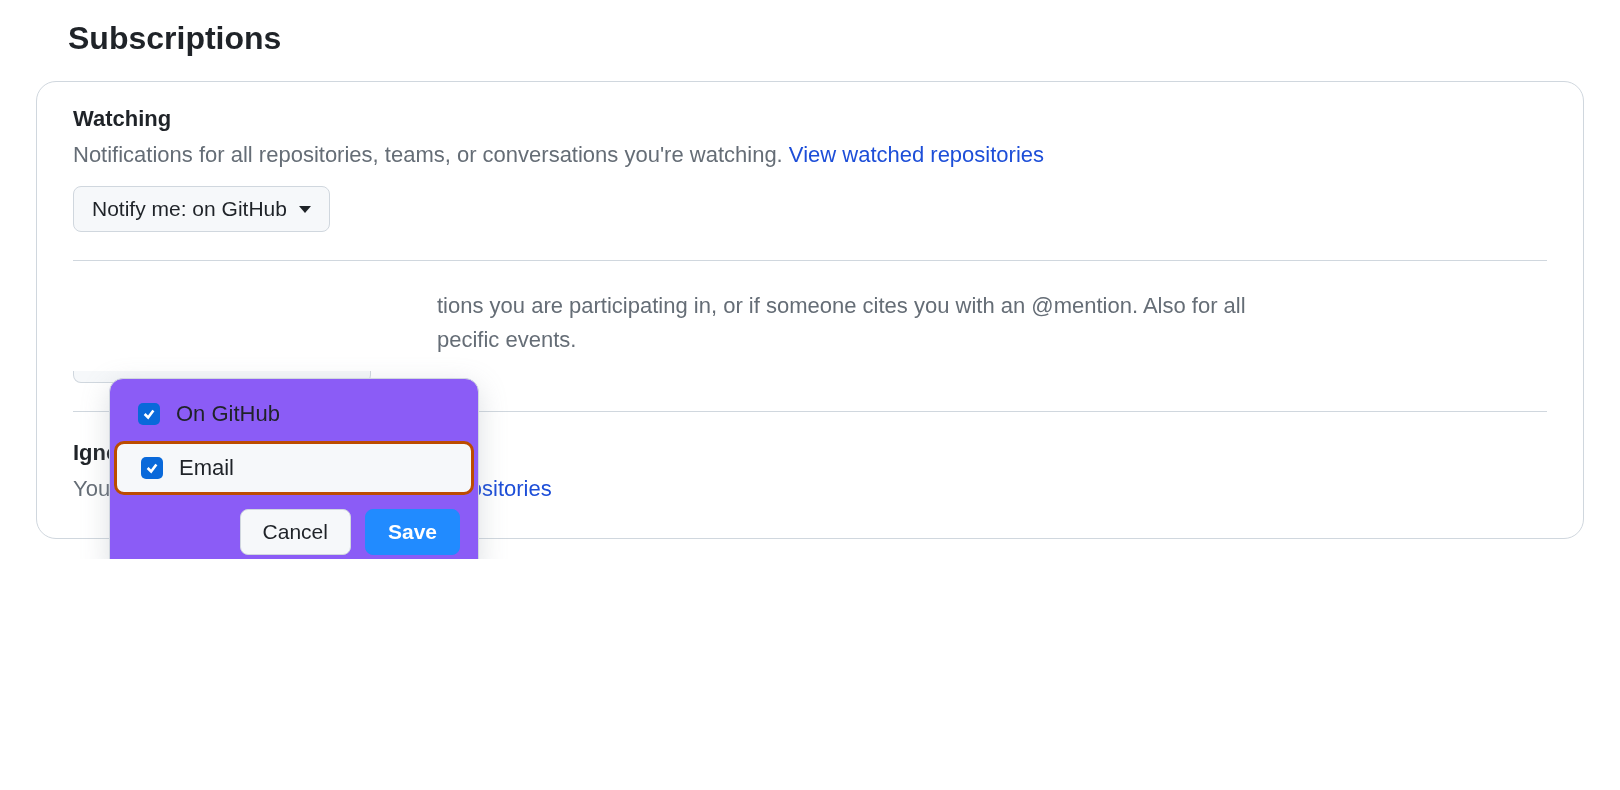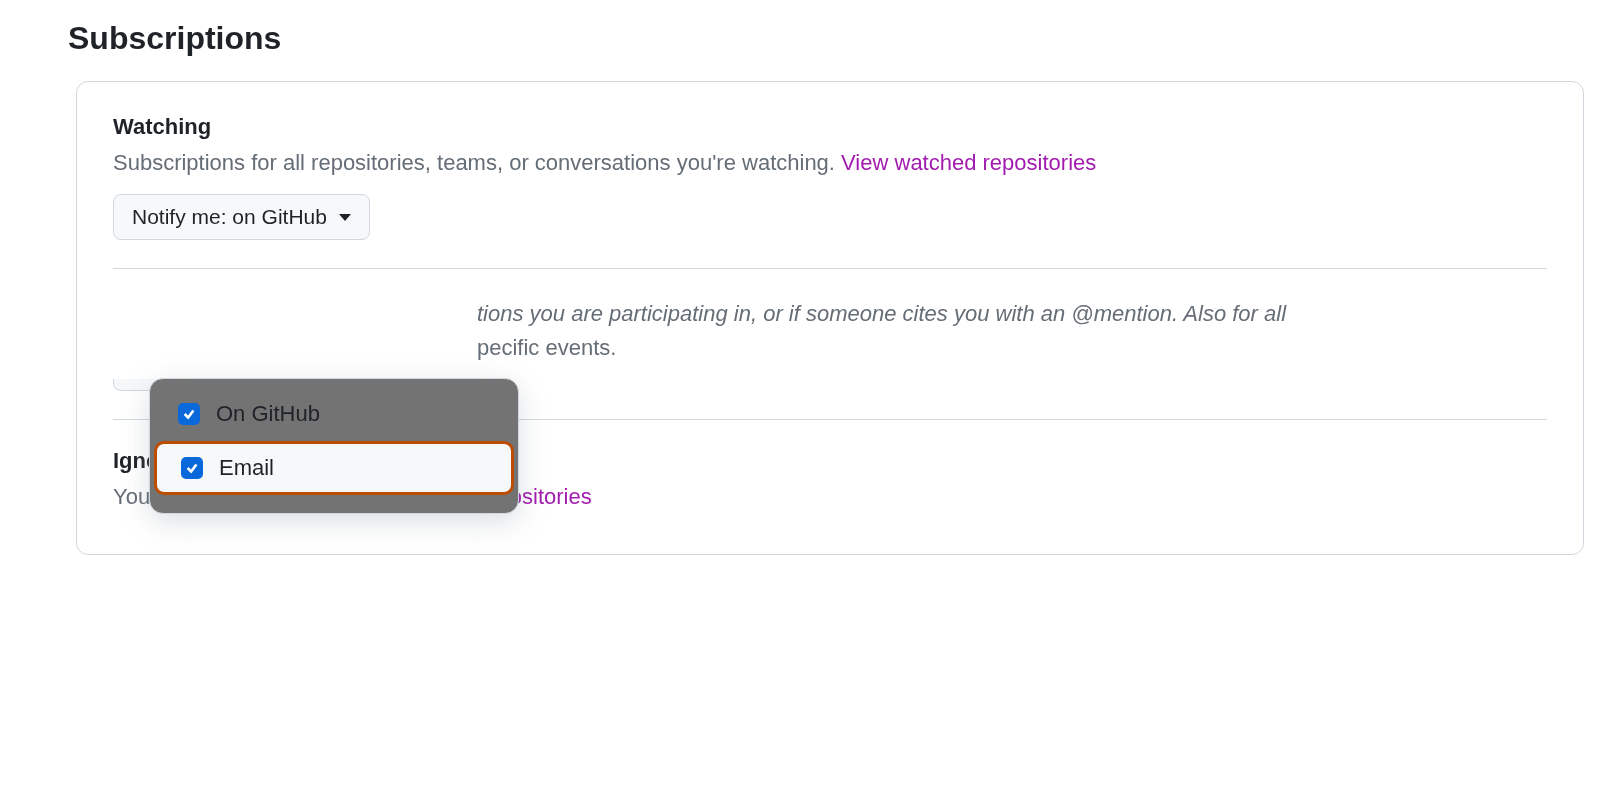--- a/index.html
+++ b/index.html
@@ -16,24 +16,23 @@
     }
     h2.page-title {
       font-size: 32px;
       font-weight: 600;
       margin-bottom: 24px;
       color: #1f2328;
       margin-left: 32px;
     }
     .panel {
       border: 1px solid #d0d7de;
-      border-radius: 12px;
-      padding: 32px 36px;
+      border-radius: 20px;
+      padding: 24px 36px;
       position: relative;
-      margin-left: 40px;
     }
     .section {
       padding-bottom: 28px;
     }
     .section + .section {
       padding-top: 28px;
       border-top: 1px solid #d0d7de;
     }
     .section-title {
       font-size: 22px;
@@ -41,21 +40,21 @@
       color: #1f2328;
       margin-bottom: 6px;
     }
     .section-desc {
       font-size: 22px;
       color: #656d76;
       line-height: 1.55;
     }
     .section-desc a,
     a.inline-link {
-      color: #a21caf;
+      color: #1d4ed8;
       text-decoration: none;
     }
     .dropdown-btn {
       margin-top: 14px;
       display: inline-flex;
       align-items: center;
       gap: 8px;
       background: #f6f8fa;
       border: 1px solid #d0d7de;
       border-radius: 8px;
@@ -73,21 +72,21 @@
       border-left: 6px solid transparent;
       border-right: 6px solid transparent;
       border-top: 7px solid #1f2328;
       margin-left: 4px;
     }
     .popover {
       position: absolute;
       top: 296px;
       left: 72px;
       width: 370px;
-      background: #737373;
+      background: #8b5cf6;
       border: 1px solid #d0d7de;
       border-radius: 14px;
       box-shadow: 0 8px 28px rgba(140,149,159,0.3);
       padding: 8px 0 18px 0;
       z-index: 10;
     }
     .popover-item {
       display: flex;
       align-items: center;
       gap: 16px;
@@ -166,31 +165,31 @@
 </head>
 <body>
 
 <h2 class="page-title">Subscriptions</h2>
 
 <div class="panel">
 
   <div class="section">
     <div class="section-title">Watching</div>
     <div class="section-desc">
-      <span>Subscriptions for all repositories, teams, or conversations you're watching. </span><a href="#" class="inline-link">View watched repositories</a>
+      <span>Notifications for all repositories, teams, or conversations you're watching. </span><a href="#" class="inline-link">View watched repositories</a>
     </div>
     <button class="dropdown-btn">
       <span>Notify me: on GitHub</span>
       <span class="caret-down"></span>
     </button>
   </div>
 
   <div class="section participating">
     <div class="section-desc">
-      <span style="margin-left:364px;font-style:italic;">tions you are participating in, or if someone cites you with an @mention. Also for all</span><br>
+      <span style="margin-left:364px;">tions you are participating in, or if someone cites you with an @mention. Also for all</span><br>
       <span style="margin-left:364px;text-align:center;">pecific events.</span>
     </div>
     <div class="hidden-dropdown-bottom"></div>
   </div>
 
   <div class="section" style="padding-bottom:8px;">
     <div class="section-title">Ignored repositories</div>
     <div class="section-desc">
       <span>You'll never be notified. </span><a href="#" class="inline-link">View ignored repositories</a>
     </div>
@@ -206,15 +205,19 @@
       <span>On GitHub</span>
     </div>
     <div class="popover-item highlighted">
       <span class="chk">
         <svg viewBox="0 0 16 16">
             <polyline points="3,8 7,12 13,4"></polyline>
           </svg>
       </span>
       <span>Email</span>
     </div>
+    <div class="popover-actions">
+      <button class="btn btn-default">Cancel</button>
+      <button class="btn btn-primary">Save</button>
+    </div>
   </div>
 
 </div>
 
 </body></html>

